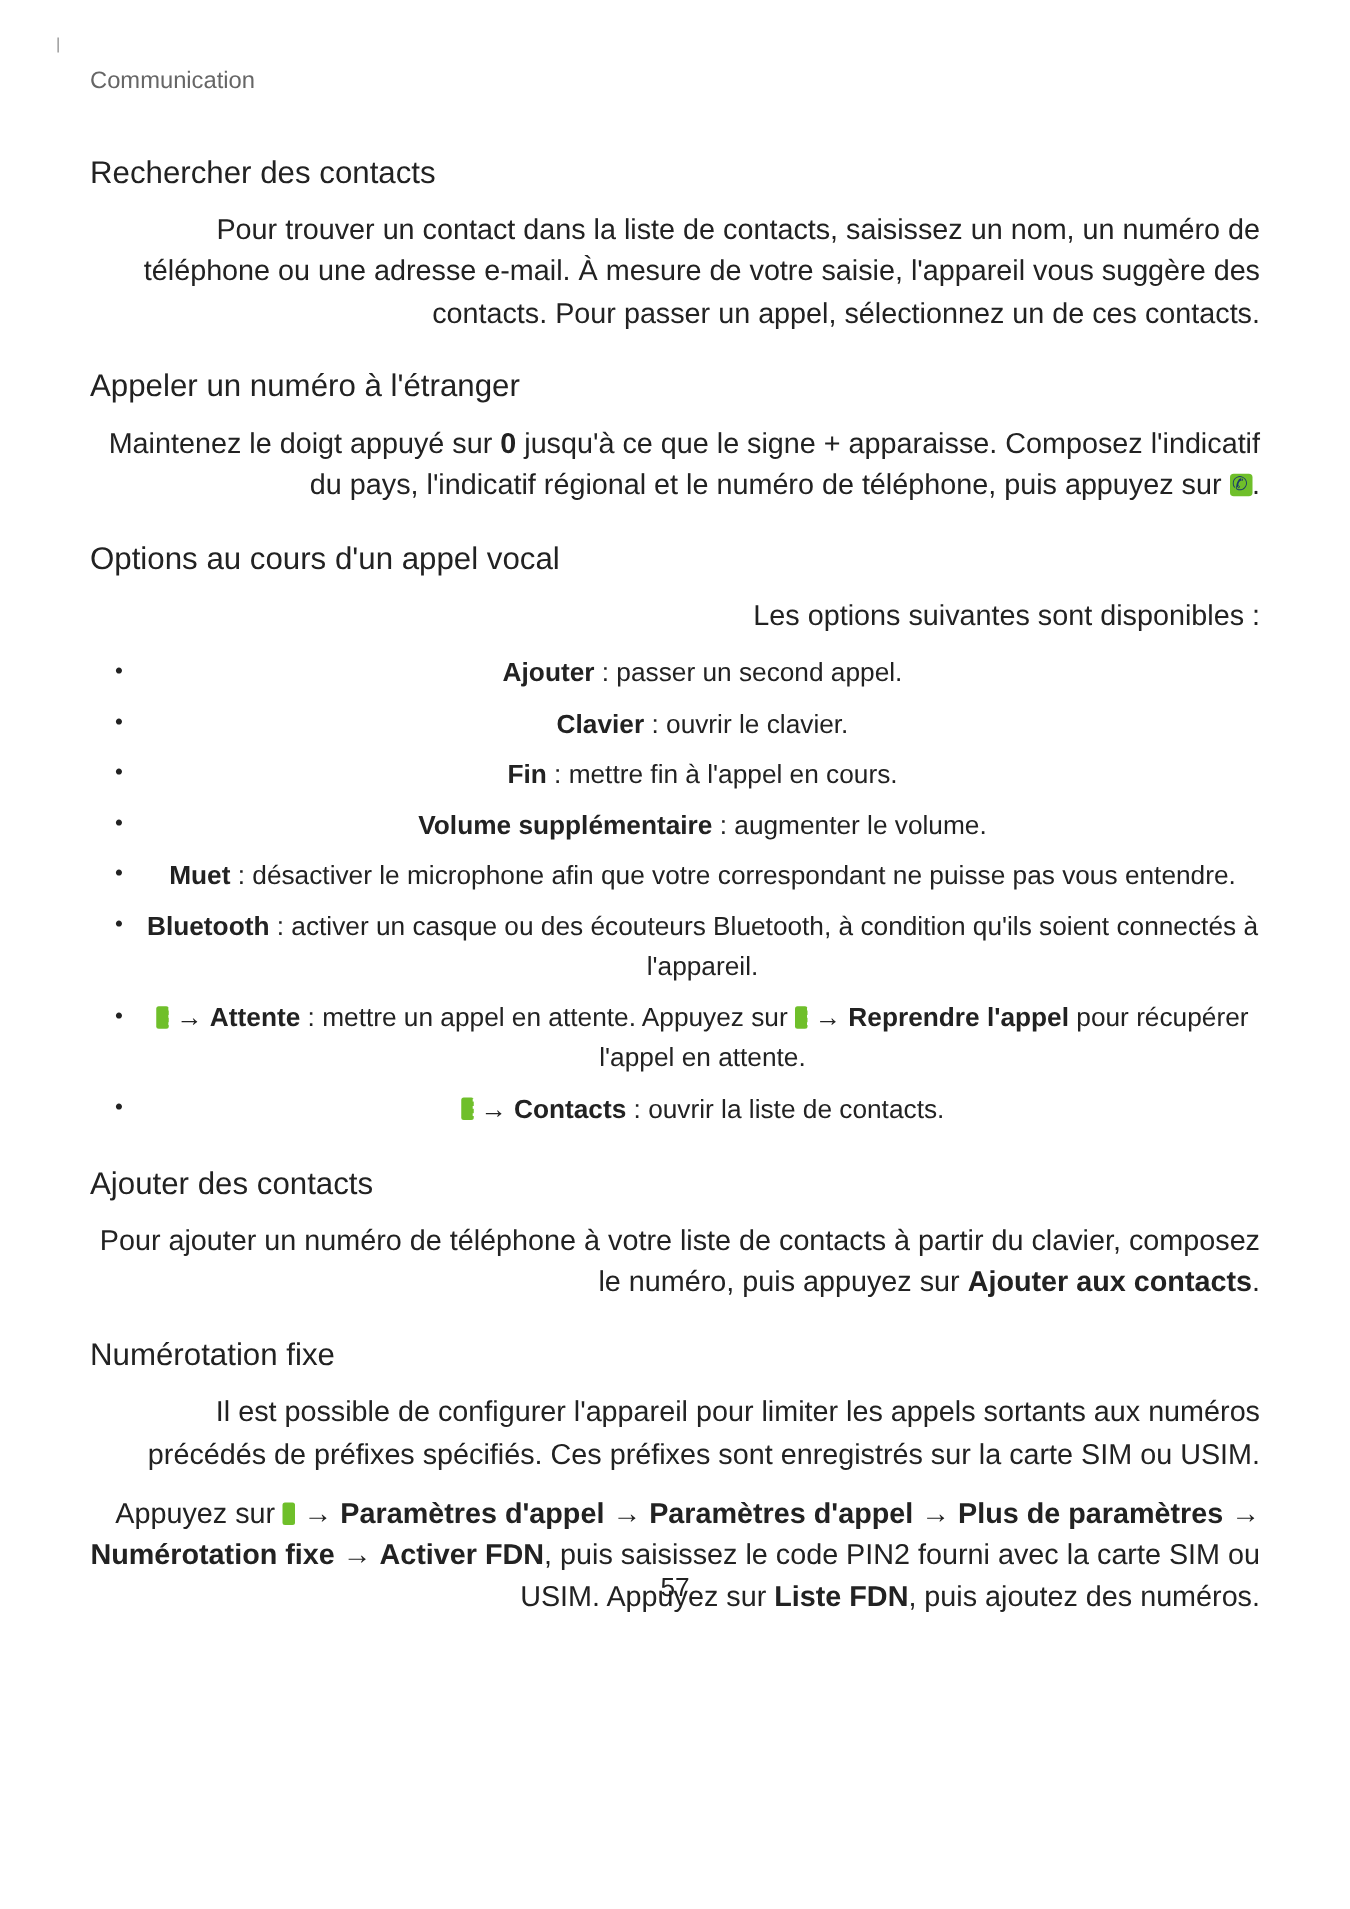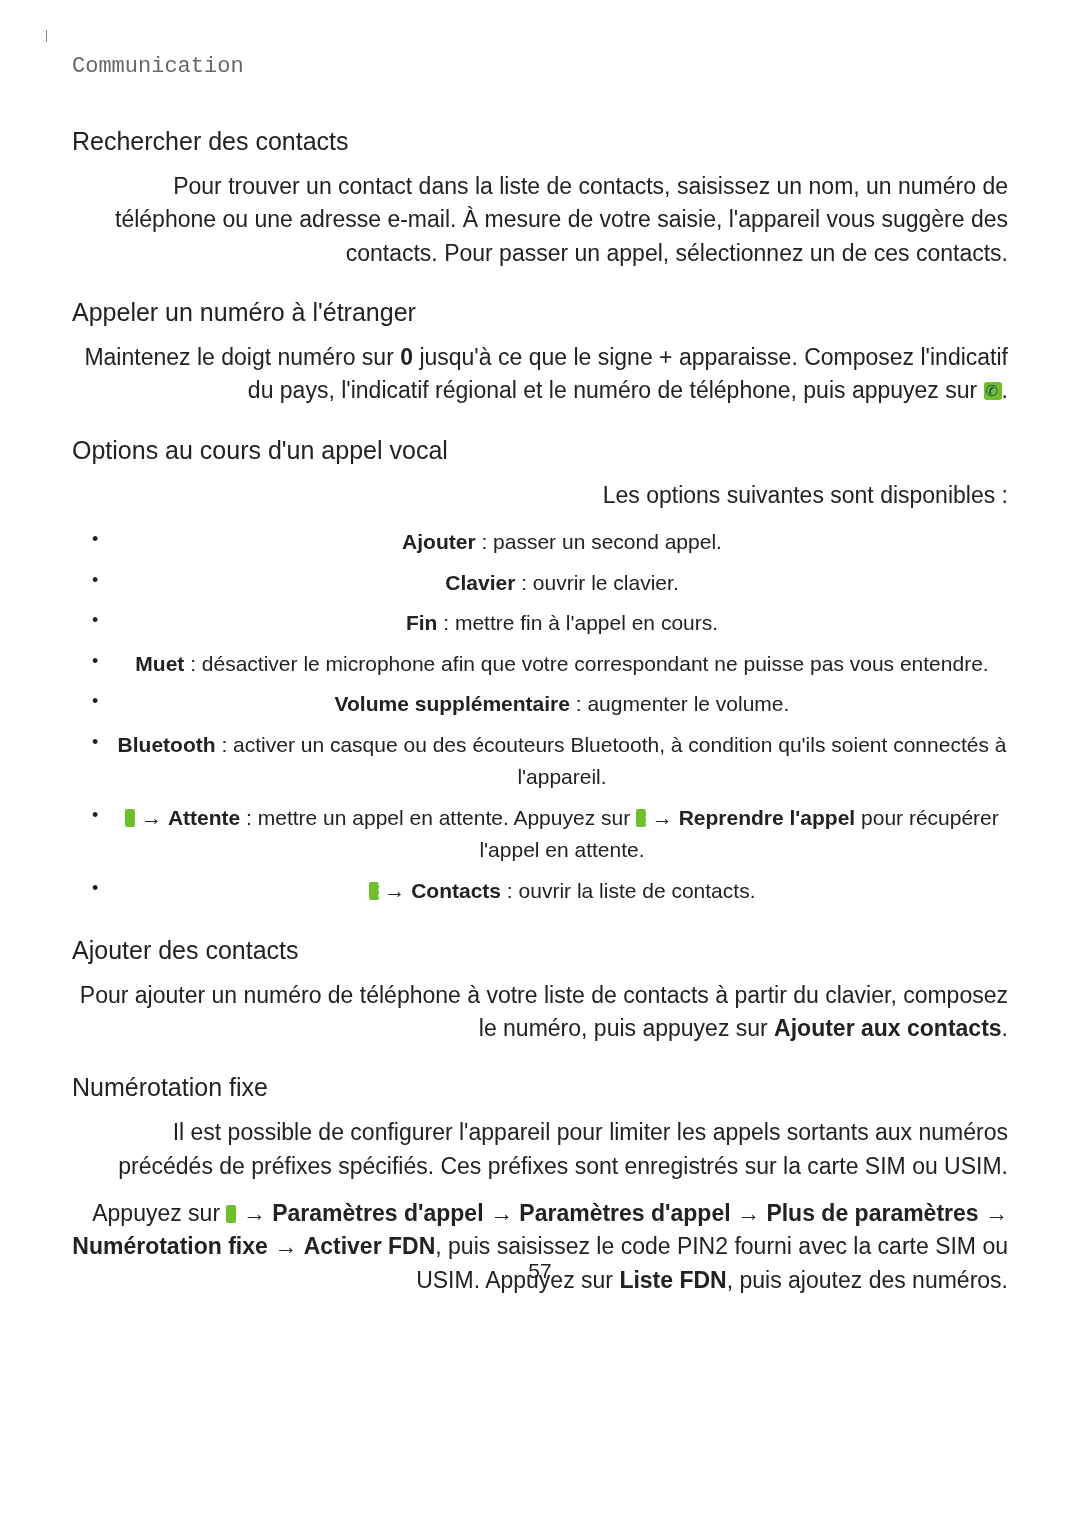--- a/index.html
+++ b/index.html
@@ -8,26 +8,25 @@
       background: #ffffff;
       font-family: "Segoe UI", Arial, sans-serif;
       color: #2b2b2b;
       width: 1080px;
       height: 1527px;
     }
     .page {
       padding: 30px 72px 0 72px;
     }
     .section-header {
-      font-size: 22px;
+      font-size: 19px;
       color: #666666;
       margin-bottom: 48px;
       margin-top: 8px;
       font-weight: 400;
-      font-family: Liberation Mono, monospace;
     }
     .crop-mark {
       border-left: 1px solid #888;
       height: 12px;
       margin-left: -26px;
       margin-bottom: 12px;
     }
     h3.sub {
       font-size: 25px;
       font-weight: 400;
@@ -114,31 +113,31 @@
 
 <div class="page">
   <div class="crop-mark"></div>
   <div class="section-header">Communication</div>
 
   <h3 class="sub">Rechercher des contacts</h3>
   <p class="body">Pour trouver un contact dans la liste de contacts, saisissez un nom, un numéro de téléphone ou une adresse e-mail. À mesure de votre saisie, l'appareil vous suggère des contacts. Pour passer un appel, sélectionnez un de ces contacts.</p>
 
   <h3 class="sub">Appeler un numéro à l'étranger</h3>
   <p class="body">
-    <span>Maintenez le doigt numéro sur </span><span class="b">0</span><span> jusqu'à ce que le signe + apparaisse. Composez l'indicatif du pays, l'indicatif régional et le numéro de téléphone, puis appuyez sur </span><span class="icon-call"></span><span>.</span>
+    <span>Maintenez le doigt appuyé sur </span><span class="b">0</span><span> jusqu'à ce que le signe + apparaisse. Composez l'indicatif du pays, l'indicatif régional et le numéro de téléphone, puis appuyez sur </span><span class="icon-call"></span><span>.</span>
   </p>
 
   <h3 class="sub">Options au cours d'un appel vocal</h3>
   <p class="body">Les options suivantes sont disponibles :</p>
   <ul class="opts">
     <li><span class="b">Ajouter</span><span> : passer un second appel.</span></li>
     <li><span class="b">Clavier</span><span> : ouvrir le clavier.</span></li>
     <li><span class="b">Fin</span><span> : mettre fin à l'appel en cours.</span></li>
+    <li><span class="b">Volume supplémentaire</span><span> : augmenter le volume.</span></li>
     <li><span class="b">Muet</span><span> : désactiver le microphone afin que votre correspondant ne puisse pas vous entendre.</span></li>
-    <li><span class="b">Volume supplémentaire</span><span> : augmenter le volume.</span></li>
     <li><span class="b">Bluetooth</span><span> : activer un casque ou des écouteurs Bluetooth, à condition qu'ils soient connectés à l'appareil.</span></li>
     <li>
       <span class="icon-menu"></span><span> → </span><span class="b">Attente</span><span> : mettre un appel en attente. Appuyez sur </span><span class="icon-menu"></span><span> → </span><span class="b">Reprendre l'appel</span><span> pour récupérer l'appel en attente.</span>
     </li>
     <li>
       <span class="icon-menu"></span><span> → </span><span class="b">Contacts</span><span> : ouvrir la liste de contacts.</span>
     </li>
   </ul>
 
   <h3 class="sub">Ajouter des contacts</h3>

